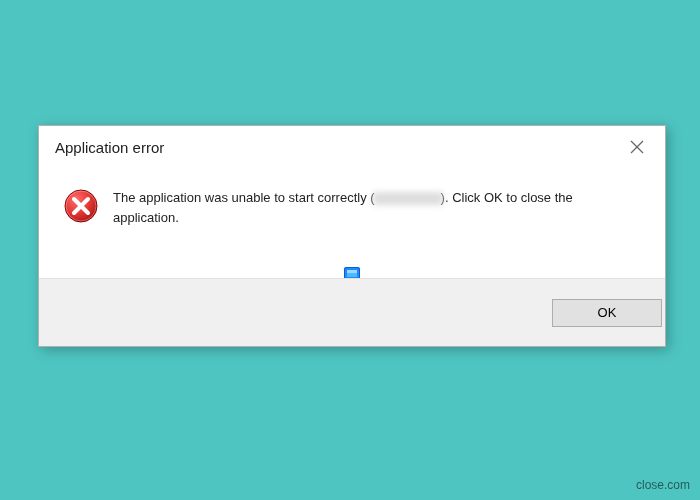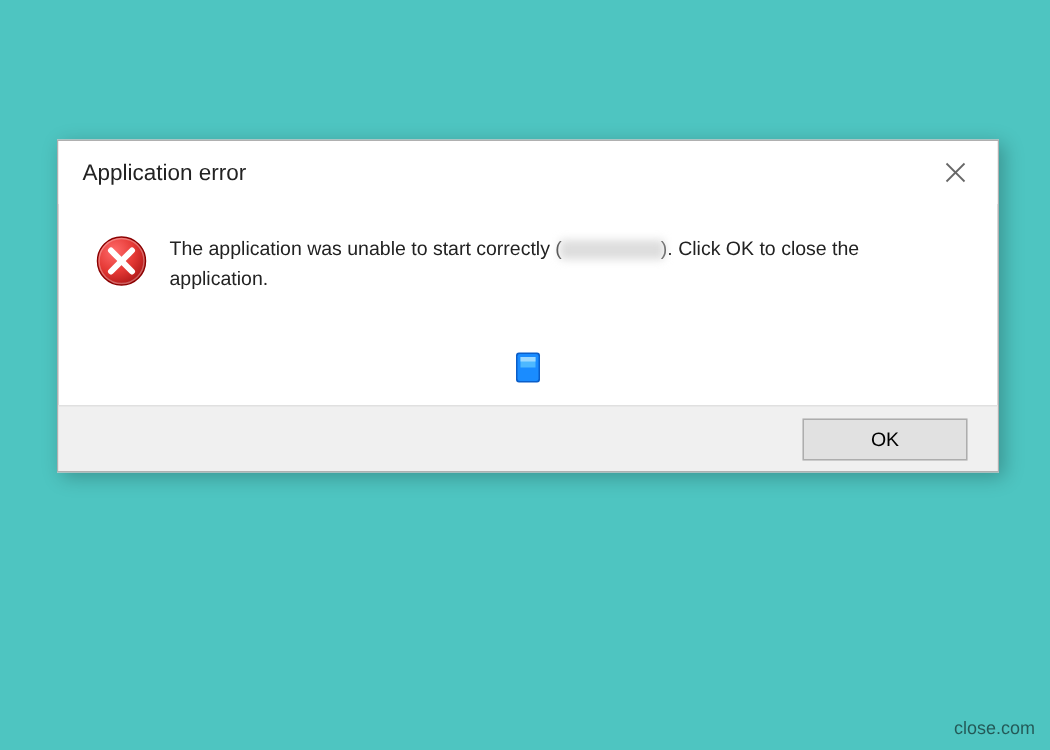--- a/index.html
+++ b/index.html
@@ -19,21 +19,21 @@
       position: absolute;
       bottom: 8px;
       right: 10px;
       font-size: 12px;
       color: rgba(0,0,0,0.55);
       font-family: Arial, sans-serif;
     }
     .dialog {
       position: absolute;
       left: 38px;
-      top: 93px;
+      top: 125px;
       width: 628px;
       height: 222px;
       background: #ffffff;
       border: 1px solid #b0b0b0;
       box-shadow: 3px 3px 12px rgba(0,0,0,0.25);
     }
     .titlebar {
       height: 42px;
       display: flex;
       align-items: center;
@@ -82,27 +82,27 @@
       filter: blur(3px);
       vertical-align: middle;
       border-radius: 2px;
       margin: 0 -2px;
     }
     .button-bar {
       position: absolute;
       bottom: 0;
       left: 0;
       right: 0;
-      height: 44px;
+      height: 68px;
       background: #f0f0f0;
       border-top: 1px solid #e0e0e0;
       display: flex;
       align-items: center;
       justify-content: flex-end;
-      padding: 0 20px;
+      padding: 0 3px;
     }
     .ok-btn {
       min-width: 110px;
       height: 28px;
       background: #e1e1e1;
       border: 1px solid #adadad;
       font-size: 13px;
       font-family: inherit;
       cursor: pointer;
       padding: 0 24px;

